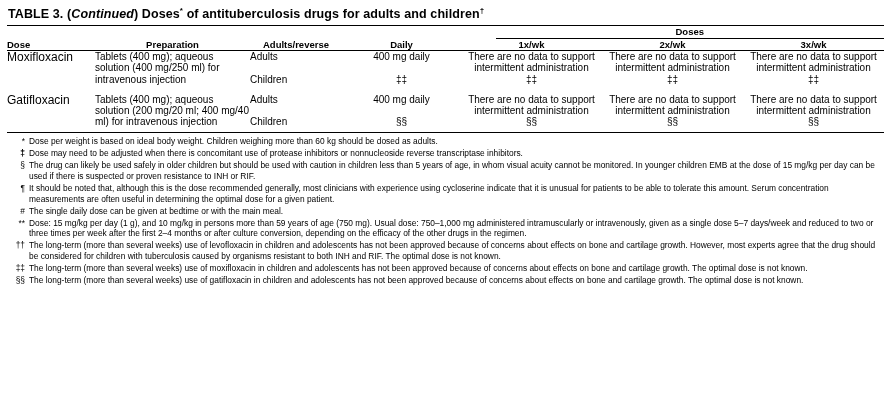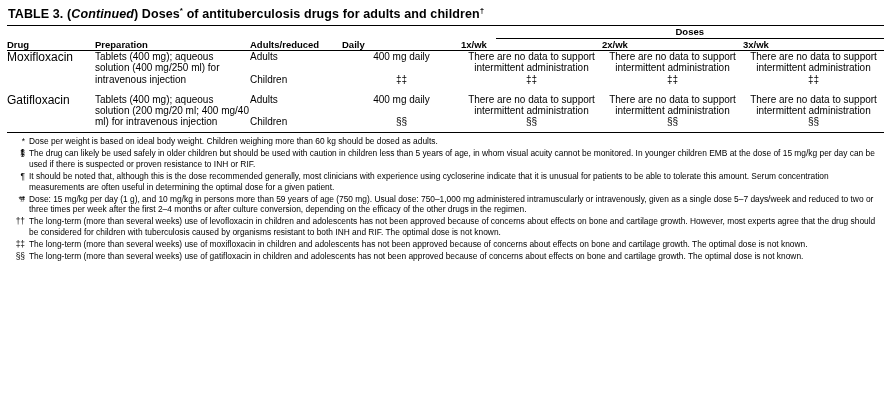--- a/index.html
+++ b/index.html
@@ -52,21 +52,21 @@
     padding: 2px 0 1px 0;
   }
   .dose-span-underline {
     border-bottom: 0.8px solid #000;
   }
   .colhdr {
     font-weight: bold;
     font-size: 9.5px;
     padding: 2px 2px 3px 2px;
   }
-  .colhdr.center { text-align: left; }
+  .colhdr.center { text-align: center; }
   .colhdr.left { text-align: left; }
 
   .cell {
     font-size: 10px;
     padding: 4px 3px 2px 3px;
     line-height: 1.12;
   }
   .cell.center { text-align: center; }
 
   .rowgroup-first td { padding-top: 5px; }
@@ -112,23 +112,23 @@
       <col style="width:141px">
     </colgroup>
     <thead>
       <tr>
         <td class="rule-top" colspan="3"></td>
         <td class="rule-top hdr-doses" colspan="4">
           <span class="dose-span-underline" style="display:inline-block; padding:0 180px 1px 180px;">Doses</span>
         </td>
       </tr>
       <tr class="rule-thin-bot">
-        <th class="colhdr left">Drug</th>
+        <th class="colhdr left">Dose</th>
         <th class="colhdr center">Preparation</th>
-        <th class="colhdr center">Adults/reduced</th>
+        <th class="colhdr center">Adults/reverse</th>
         <th class="colhdr center">Daily</th>
         <th class="colhdr center">1x/wk</th>
         <th class="colhdr center">2x/wk</th>
         <th class="colhdr center">3x/wk</th>
       </tr>
     </thead>
     <tbody>
 
       <tr class="rowgroup-first">
         <td class="cell drug-name" rowspan="2">Moxifloxacin</td>
@@ -169,31 +169,33 @@
   <div class="notes">
     <div class="note">
       <span class="marker">*</span>
       <span>Dose per weight is based on ideal body weight. Children weighing more than 60 kg should be dosed as adults.</span>
     </div>
     <div class="note">
       <span class="marker">†</span>
     </div>
     <div class="note">
       <span class="marker">‡</span>
+      <span>Dose may need to be adjusted when there is concomitant use of protease inhibitors or nonnucleoside reverse transcriptase inhibitors.</span>
     </div>
     <div class="note">
       <span class="marker">§</span>
       <span>The drug can likely be used safely in older children but should be used with caution in children less than 5 years of age, in whom visual acuity cannot be monitored. In younger children EMB at the dose of 15 mg/kg per day can be used if there is suspected or proven resistance to INH or RIF.</span>
     </div>
     <div class="note">
       <span class="marker">¶</span>
       <span>It should be noted that, although this is the dose recommended generally, most clinicians with experience using cycloserine indicate that it is unusual for patients to be able to tolerate this amount. Serum concentration measurements are often useful in determining the optimal dose for a given patient.</span>
     </div>
     <div class="note">
       <span class="marker">#</span>
+      <span>The single daily dose can be given at bedtime or with the main meal.</span>
     </div>
     <div class="note">
       <span class="marker">**</span>
       <span>Dose: 15 mg/kg per day (1 g), and 10 mg/kg in persons more than 59 years of age (750 mg). Usual dose: 750–1,000 mg administered intramuscularly or intravenously,  given as a single dose 5–7 days/week and reduced to two or three times per week after the first 2–4 months or after culture conversion, depending on the efficacy of the other drugs in the regimen.</span>
     </div>
     <div class="note">
       <span class="marker">††</span>
       <span>The long-term (more than several weeks) use of levofloxacin in children and adolescents has not been approved because of concerns about effects on bone and cartilage growth. However, most experts agree that the drug should be considered for children with tuberculosis caused by organisms resistant to both INH and RIF. The optimal dose is not known.</span>
     </div>
     <div class="note">

